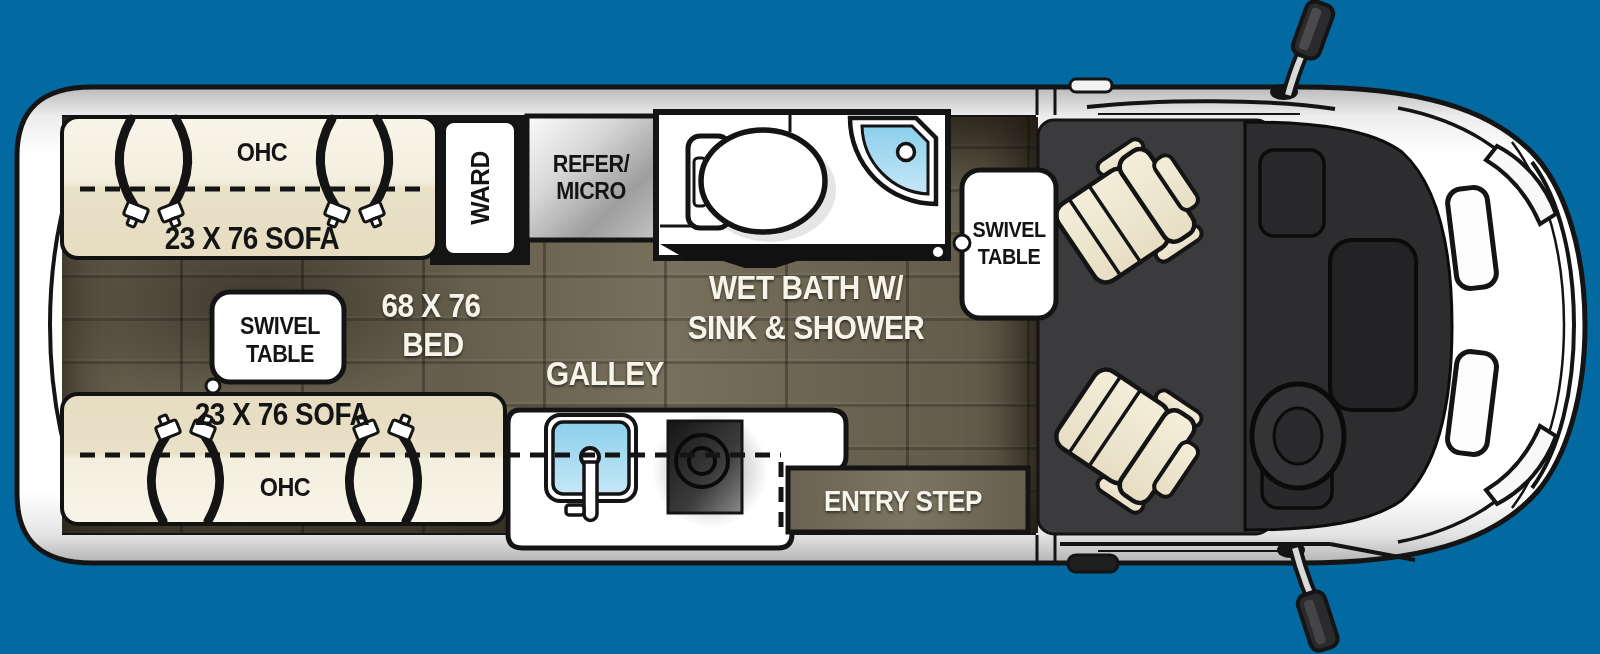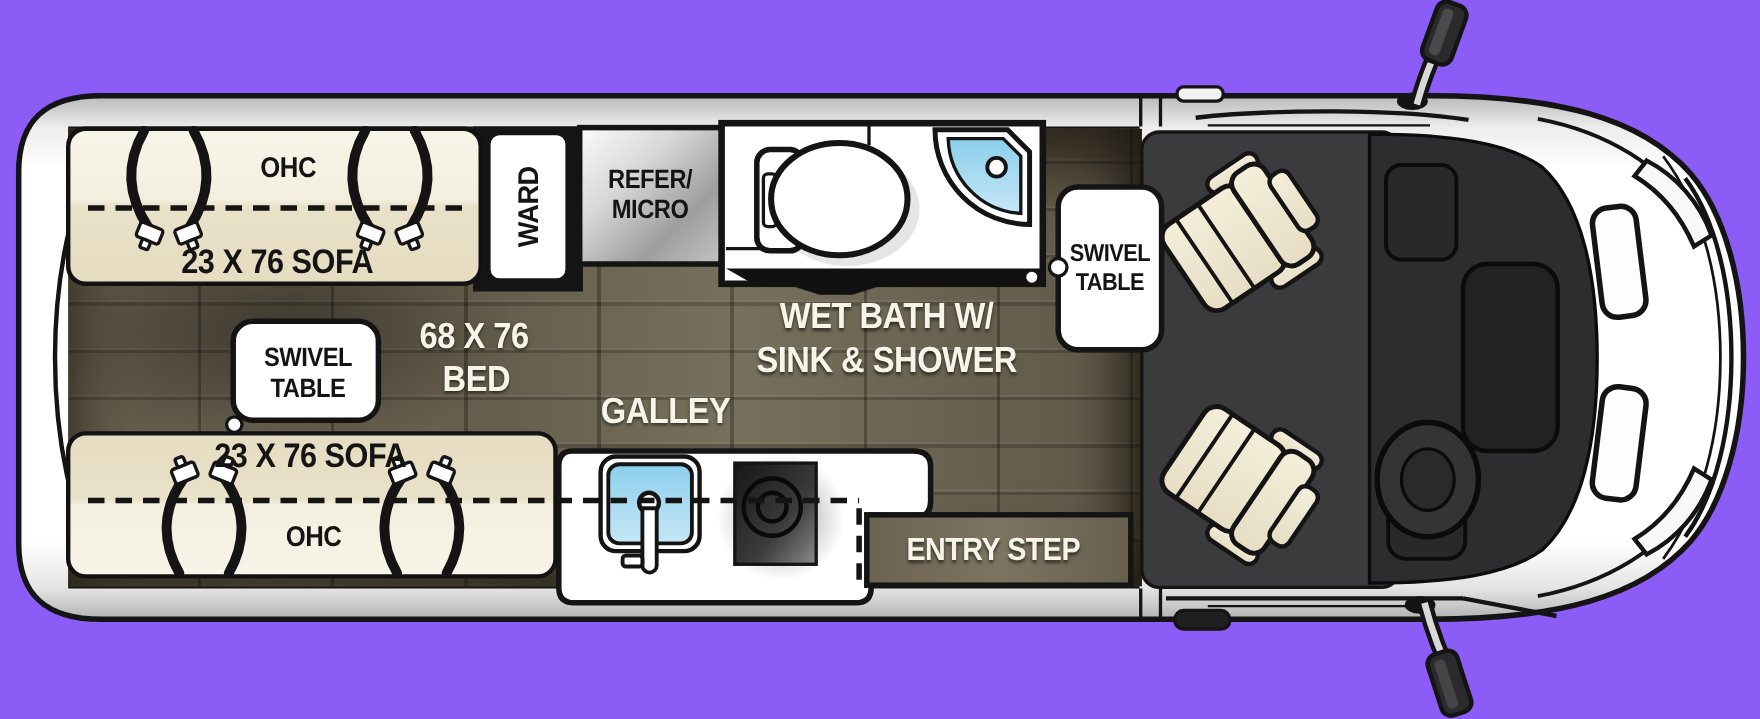--- a/index.html
+++ b/index.html
@@ -1,16 +1,16 @@
 <!DOCTYPE html>
 <html><head>
 <meta charset="utf-8">
 <style>
   html,body{margin:0;padding:0;background:#ffffff;}
-  .stage{position:relative;width:1600px;height:654px;background:#8b5cf6;overflow:hidden;
+  .stage{position:relative;width:1600px;height:654px;background:#0369a1;overflow:hidden;
          font-family:"Liberation Sans","DejaVu Sans",sans-serif;}
   svg.layer{position:absolute;left:0;top:0;}
   .wood{position:absolute;left:62px;top:117px;width:976px;height:416px;
     background:
       repeating-linear-gradient(90deg, rgba(0,0,0,0) 0 118px, rgba(0,0,0,.28) 118px 121px),
       repeating-linear-gradient(0deg, rgba(255,255,255,.05) 0 2px, rgba(0,0,0,0) 2px 40px, rgba(0,0,0,.20) 40px 43px),
       linear-gradient(90deg,#5f5847 0%,#6f6754 18%,#665e4c 40%,#77705c 62%,#6a6250 82%,#5f5847 100%);
     box-shadow: inset 0 48px 55px -8px rgba(18,14,6,.60),
                 inset 0 -42px 52px -12px rgba(18,14,6,.50),
                 inset -34px 0 46px -10px rgba(0,0,0,.35);}

